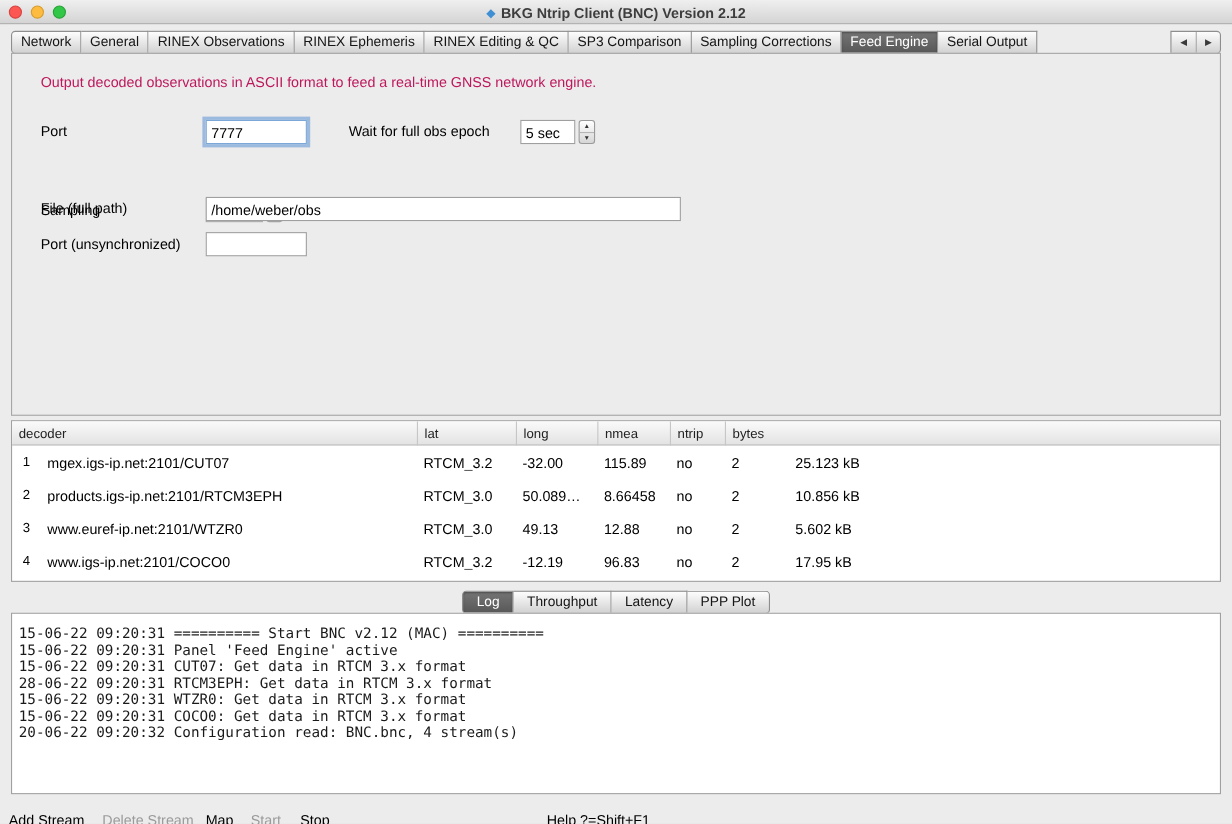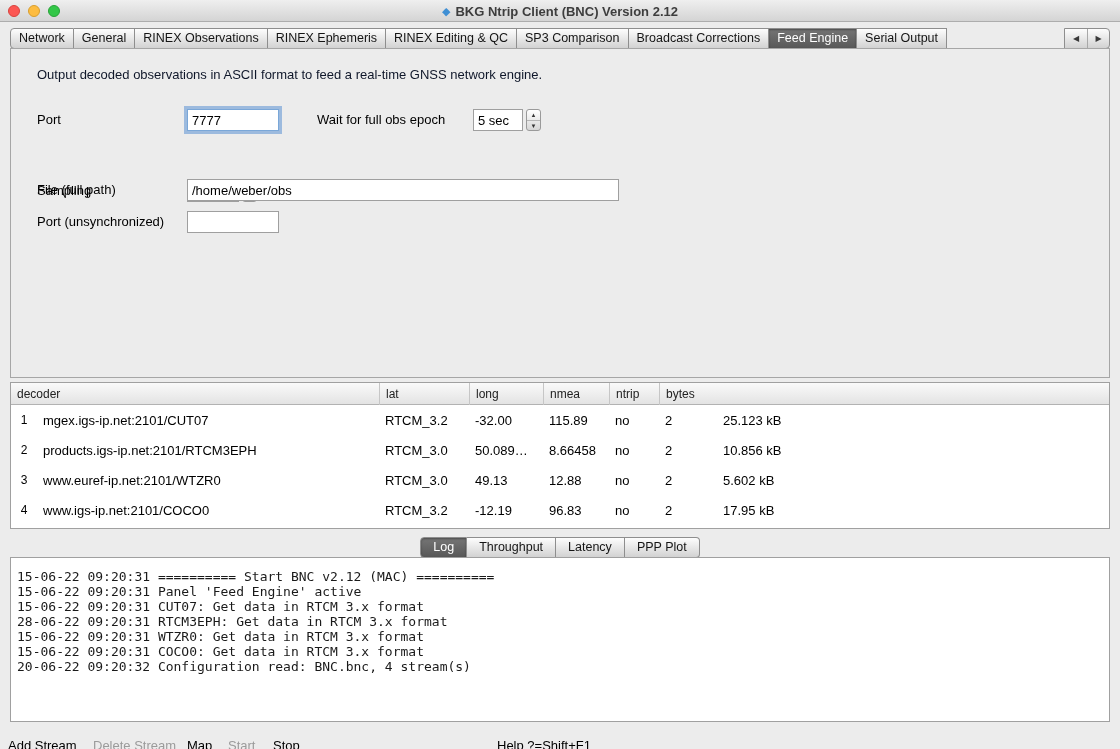--- a/index.html
+++ b/index.html
@@ -54,21 +54,21 @@
   .scroll-btn {
     width:22px; text-align:center; font-size:8px; line-height:19px; color:#3a3a3a;
   }
   .scroll-btn + .scroll-btn { border-left:1px solid #a8a8a8; }
 
   
   .main-pane {
     position:absolute; top:48px; left:10px; right:10px; height:330px;
     border:1px solid #a6a6a6; background:#ececec;
   }
-  .desc { position:absolute; left:26px; top:18px; font-size:13px; color:#0f172a; }
+  .desc { position:absolute; left:26px; top:18px; font-size:13px; color:#be185d; }
   .frow { position:absolute; left:0; right:0; height:22px; }
   .frow .lbl { position:absolute; font-size:13px; line-height:22px; color:#000; }
   .text-input {
     position:absolute; height:22px; border:1px solid #9f9f9f; background:#fff;
     font-family:"Liberation Sans","DejaVu Sans",sans-serif; font-size:13px;
     padding:0 4px; outline:none;
   }
   .text-input.focused {
     border:1px solid var(--focus-ring,#7aa7d8);
     box-shadow:0 0 0 3px rgba(114,159,215,.65);
@@ -148,21 +148,21 @@
     </div>
   </div>
 
   <div class="tabbar">
     <div class="tab">Network</div>
     <div class="tab">General</div>
     <div class="tab">RINEX Observations</div>
     <div class="tab">RINEX Ephemeris</div>
     <div class="tab">RINEX Editing &amp; QC</div>
     <div class="tab">SP3 Comparison</div>
-    <div class="tab">Broadcast Corrections</div>
+    <div class="tab">Sampling Corrections</div>
     <div class="tab selected">Feed Engine</div>
     <div class="tab">Serial Output</div>
     <div class="tab-filler"></div>
     <div class="tab-scroll">
       <span class="scroll-btn">◀</span>
       <span class="scroll-btn">▶</span>
     </div>
   </div>
 
   <div class="main-pane">

